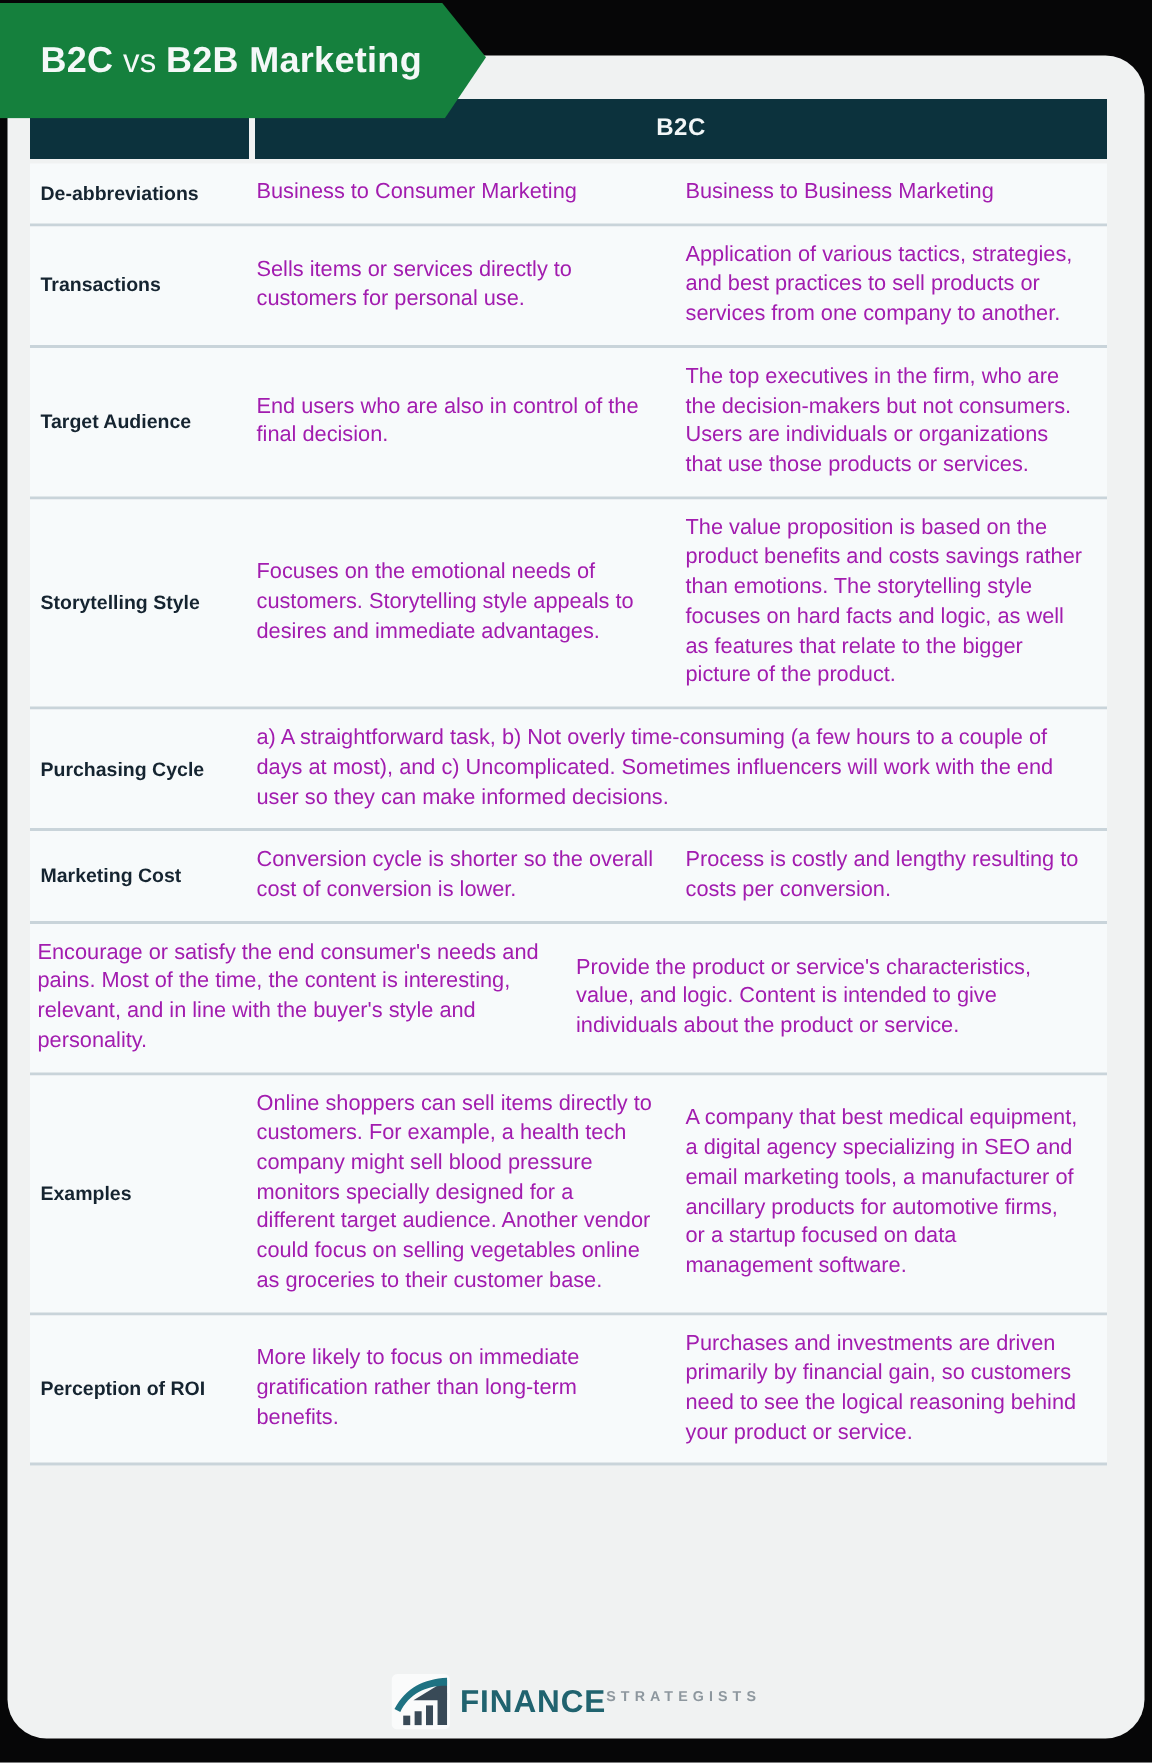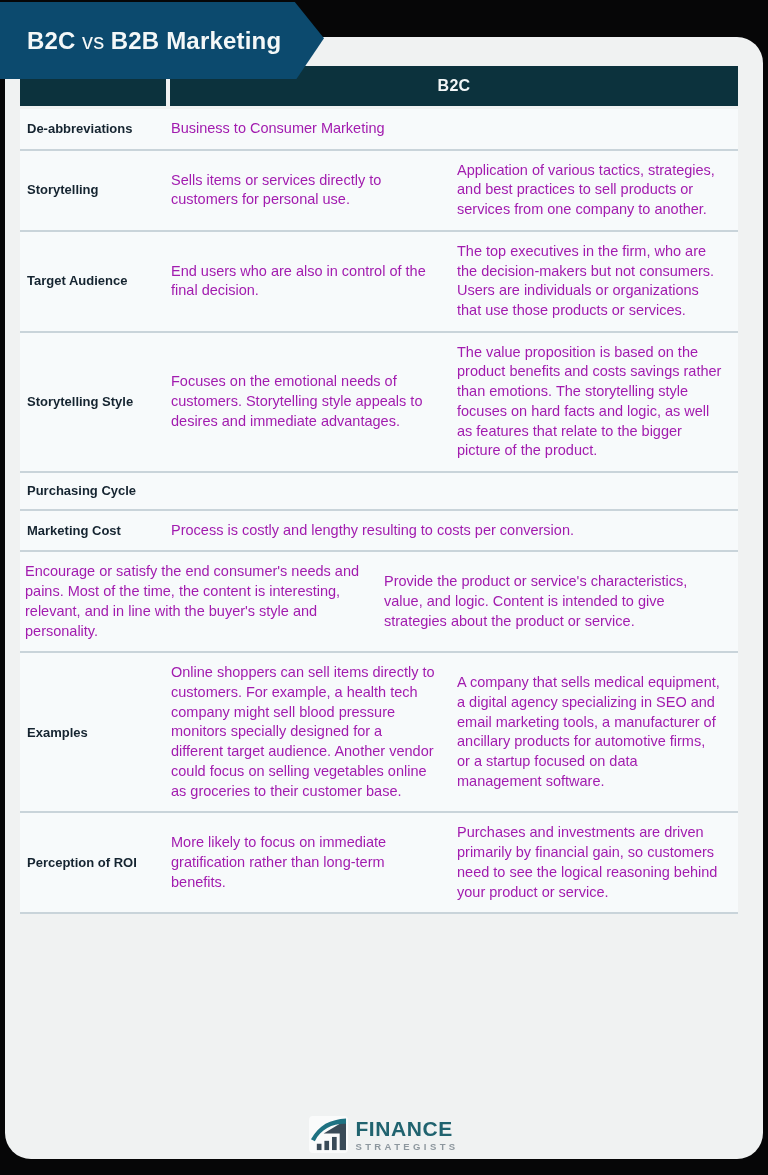--- a/index.html
+++ b/index.html
@@ -8,21 +8,21 @@
     background:#060607;
     font-family:"Liberation Sans", sans-serif;
     position:relative;overflow:hidden;
   }
   .card{
     position:absolute;left:5px;top:37px;width:758px;height:1122px;
     background:#f0f2f2;border-radius:26px;
   }
   .banner{
     position:absolute;left:0;top:2px;width:324px;height:77px;
-    background:#0c4a6e;
+    background:#15803d;
     clip-path:polygon(0 0,91% 0,100% 47%,91.5% 100%,0 100%);
     display:flex;align-items:center;
     z-index:3;
   }
   .banner-title{
     color:#f4f8f8;font-size:24px;padding-left:27px;letter-spacing:0.2px;
     white-space:nowrap;
   }
   .banner-title .bold{font-weight:bold;}
   .banner-title .light{font-weight:normal;font-size:22px;}
@@ -45,21 +45,21 @@
   .cell.label{
     width:146px;flex:none;font-weight:bold;color:#152430;
     padding:9px 6px 9px 7px;box-sizing:border-box;font-size:13px;
   }
   .cell.val{flex:1;padding:10px 16px 10px 5px;box-sizing:border-box;}
   .footer{
     position:absolute;left:0;top:1116px;width:768px;
     display:flex;align-items:center;justify-content:center;gap:7px;
   }
   .logo-icon{width:39px;height:37px;flex:none;}
-  .brand{display:flex;flex-direction:column;line-height:1;}
+  .brand{display:flex;flex-direction:row;line-height:1;}
   .brand-1{color:#20636f;font-weight:bold;font-size:21px;letter-spacing:0.6px;}
   .brand-2{color:#8d979e;font-size:9.5px;letter-spacing:3.4px;margin-top:3px;font-weight:bold;}
 </style>
 </head>
 <body>
 
 <div class="card"></div>
 
 <div class="banner">
   <div class="banner-title"><span class="bold">B2C</span><span class="light"> vs </span><span class="bold">B2B Marketing</span></div>
@@ -67,58 +67,61 @@
 
 <div class="table">
   <div class="thead">
     <div class="th corner"></div>
     <div class="th col">B2C</div>
   </div>
   <div id="tbody">
   <div class="trow">
     <div class="cell label">De-abbreviations</div>
     <div class="cell val">Business to Consumer Marketing</div>
+    <div class="cell val">Business to Business Marketing</div>
   </div>
 
   <div class="trow">
-    <div class="cell label">Storytelling</div>
+    <div class="cell label">Transactions</div>
     <div class="cell val">Sells items or services directly to customers for personal use.</div>
     <div class="cell val">Application of various tactics, strategies, and best practices to sell products or services from one company to another.</div>
   </div>
 
   <div class="trow">
     <div class="cell label">Target Audience</div>
     <div class="cell val">End users who are also in control of the final decision.</div>
     <div class="cell val">The top executives in the firm, who are the decision-makers but not consumers. Users are individuals or organizations that use those products or services.</div>
   </div>
 
   <div class="trow">
     <div class="cell label">Storytelling Style</div>
     <div class="cell val">Focuses on the emotional needs of customers. Storytelling style appeals to desires and immediate advantages.</div>
     <div class="cell val">The value proposition is based on the product benefits and costs savings rather than emotions. The storytelling style focuses on hard facts and logic, as well as features that relate to the bigger picture of the product.</div>
   </div>
 
   <div class="trow">
     <div class="cell label">Purchasing Cycle</div>
+    <div class="cell val">a) A straightforward task, b) Not overly time-consuming (a few hours to a couple of days at most), and c) Uncomplicated. Sometimes influencers will work with the end user so they can make informed decisions.</div>
   </div>
 
   <div class="trow">
     <div class="cell label">Marketing Cost</div>
+    <div class="cell val">Conversion cycle is shorter so the overall cost of conversion is lower.</div>
     <div class="cell val">Process is costly and lengthy resulting to costs per conversion.</div>
   </div>
 
   <div class="trow">
     <div class="cell val">Encourage or satisfy the end consumer's needs and pains. Most of the time, the content is interesting, relevant, and in line with the buyer's style and personality.</div>
-    <div class="cell val">Provide the product or service's characteristics, value, and logic. Content is intended to give strategies about the product or service.</div>
+    <div class="cell val">Provide the product or service's characteristics, value, and logic. Content is intended to give individuals about the product or service.</div>
   </div>
 
   <div class="trow">
     <div class="cell label">Examples</div>
     <div class="cell val">Online shoppers can sell items directly to customers. For example, a health tech company might sell blood pressure monitors specially designed for a different target audience. Another vendor could focus on selling vegetables online as groceries to their customer base.</div>
-    <div class="cell val">A company that sells medical equipment, a digital agency specializing in SEO and email marketing tools, a manufacturer of ancillary products for automotive firms, or a startup focused on data management software.</div>
+    <div class="cell val">A company that best medical equipment, a digital agency specializing in SEO and email marketing tools, a manufacturer of ancillary products for automotive firms, or a startup focused on data management software.</div>
   </div>
 
   <div class="trow">
     <div class="cell label">Perception of ROI</div>
     <div class="cell val">More likely to focus on immediate gratification rather than long-term benefits.</div>
     <div class="cell val">Purchases and investments are driven primarily by financial gain, so customers need to see the logical reasoning behind your product or service.</div>
   </div>
 </div>
 </div>
 

